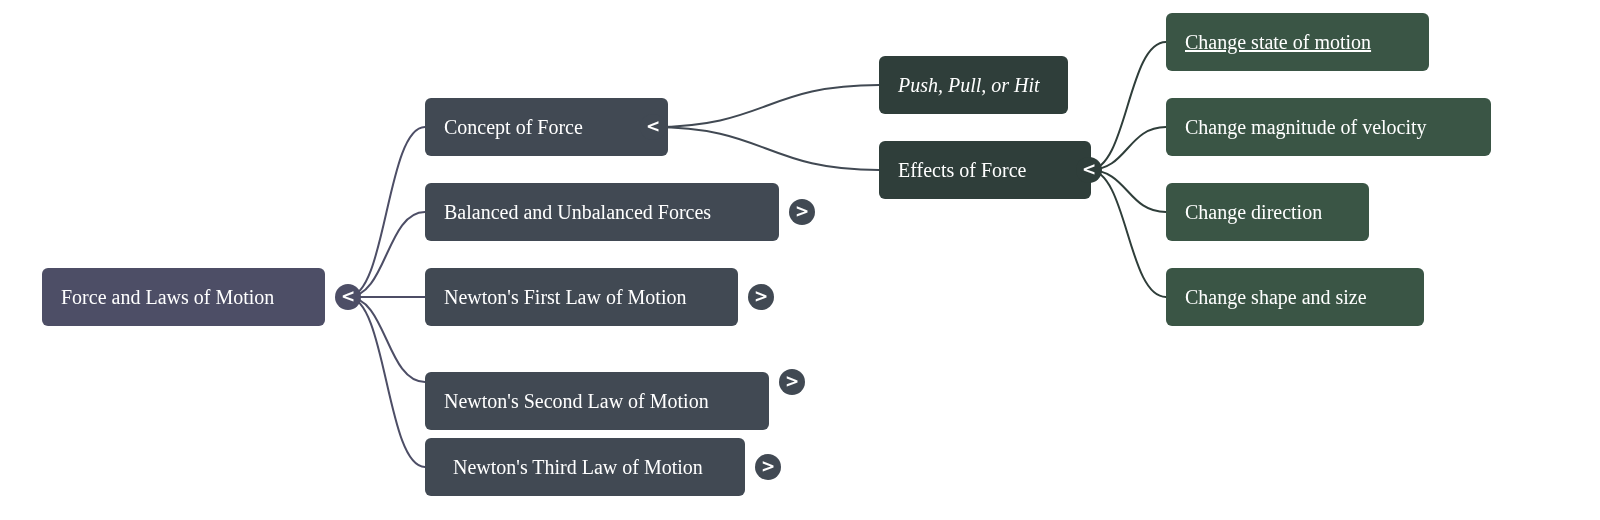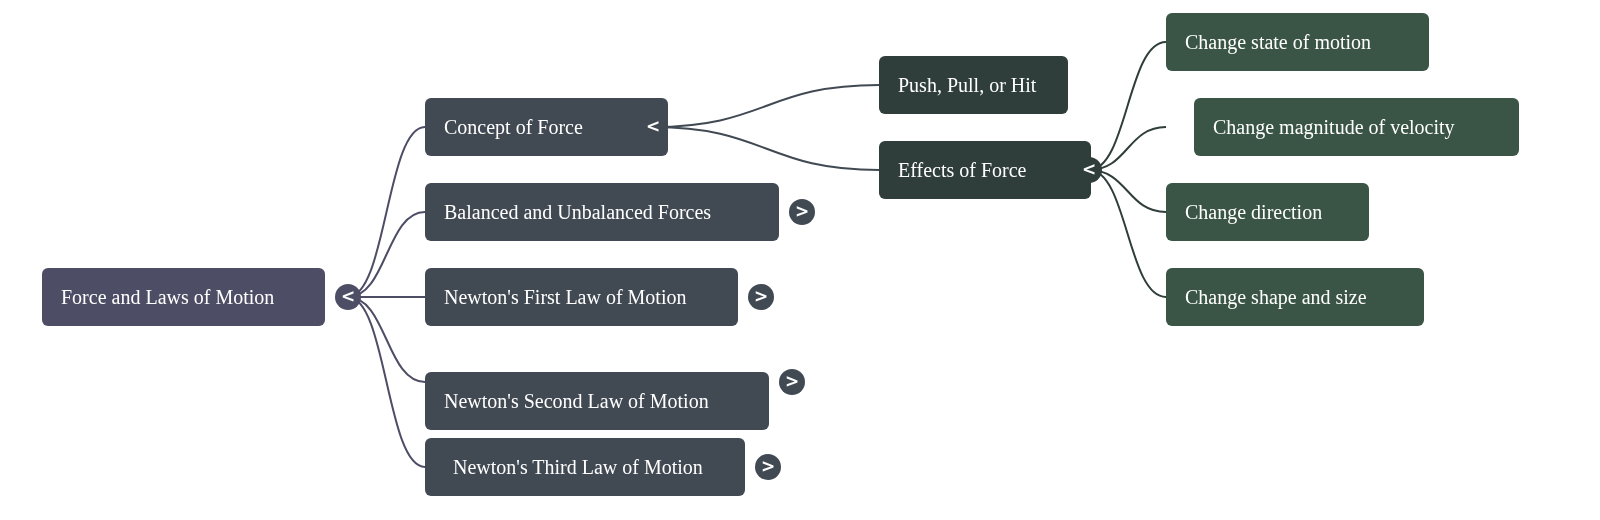--- a/index.html
+++ b/index.html
@@ -48,32 +48,32 @@
 <div class="node" id="n-c3" style="left:425px;top:353px;width:344px;background:#414953;margin-top:19px;">
   <span>Newton's Second Law of Motion</span>
 </div>
 <div class="toggle" style="left:779px;top:369px;background:#414953;">&gt;</div>
 
 <div class="node" id="n-c4" style="left:425px;top:438px;width:320px;background:#414953;padding-left:28px;">
   <span>Newton's Third Law of Motion</span>
 </div>
 <div class="toggle" style="left:755px;top:454px;background:#414953;">&gt;</div>
 
-<div class="node" id="n-g0" style="left:879px;top:56px;width:189px;background:#2f3e3a;">
+<div class="node" id="n-g0" style="left:879px;top:56px;width:189px;background:#2f3e3a;font-style:italic;">
   <span>Push, Pull, or Hit</span>
 </div>
 <div class="node" id="n-g1" style="left:879px;top:141px;width:212px;background:#2f3e3a;">
   <span>Effects of Force</span>
 </div>
 <div class="toggle" style="left:1076px;top:157px;background:#2f3e3a;" id="t-g1">&lt;</div>
 
-<div class="node" id="n-e0" style="left:1166px;top:13px;width:263px;background:#3a5545;">
+<div class="node" id="n-e0" style="left:1166px;top:13px;width:263px;background:#3a5545;text-decoration:underline;">
   <span>Change state of motion</span>
 </div>
-<div class="node" id="n-e1" style="left:1166px;top:98px;width:325px;background:#3a5545;margin-left:28px;">
+<div class="node" id="n-e1" style="left:1166px;top:98px;width:325px;background:#3a5545;">
   <span>Change magnitude of velocity</span>
 </div>
 <div class="node" id="n-e2" style="left:1166px;top:183px;width:203px;background:#3a5545;">
   <span>Change direction</span>
 </div>
 <div class="node" id="n-e3" style="left:1166px;top:268px;width:258px;background:#3a5545;">
   <span>Change shape and size</span>
 </div>
 
 </body></html>

